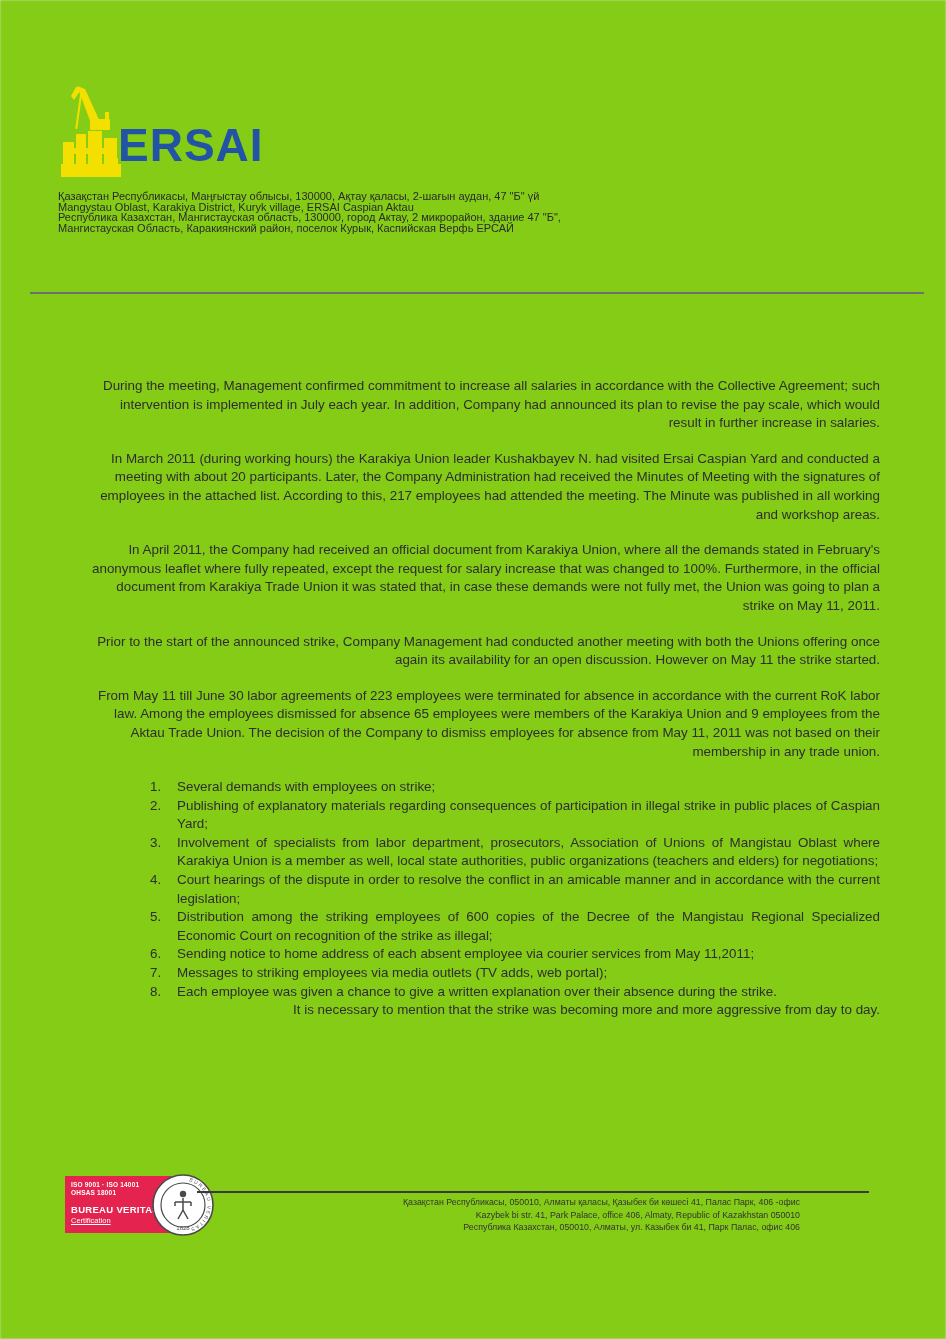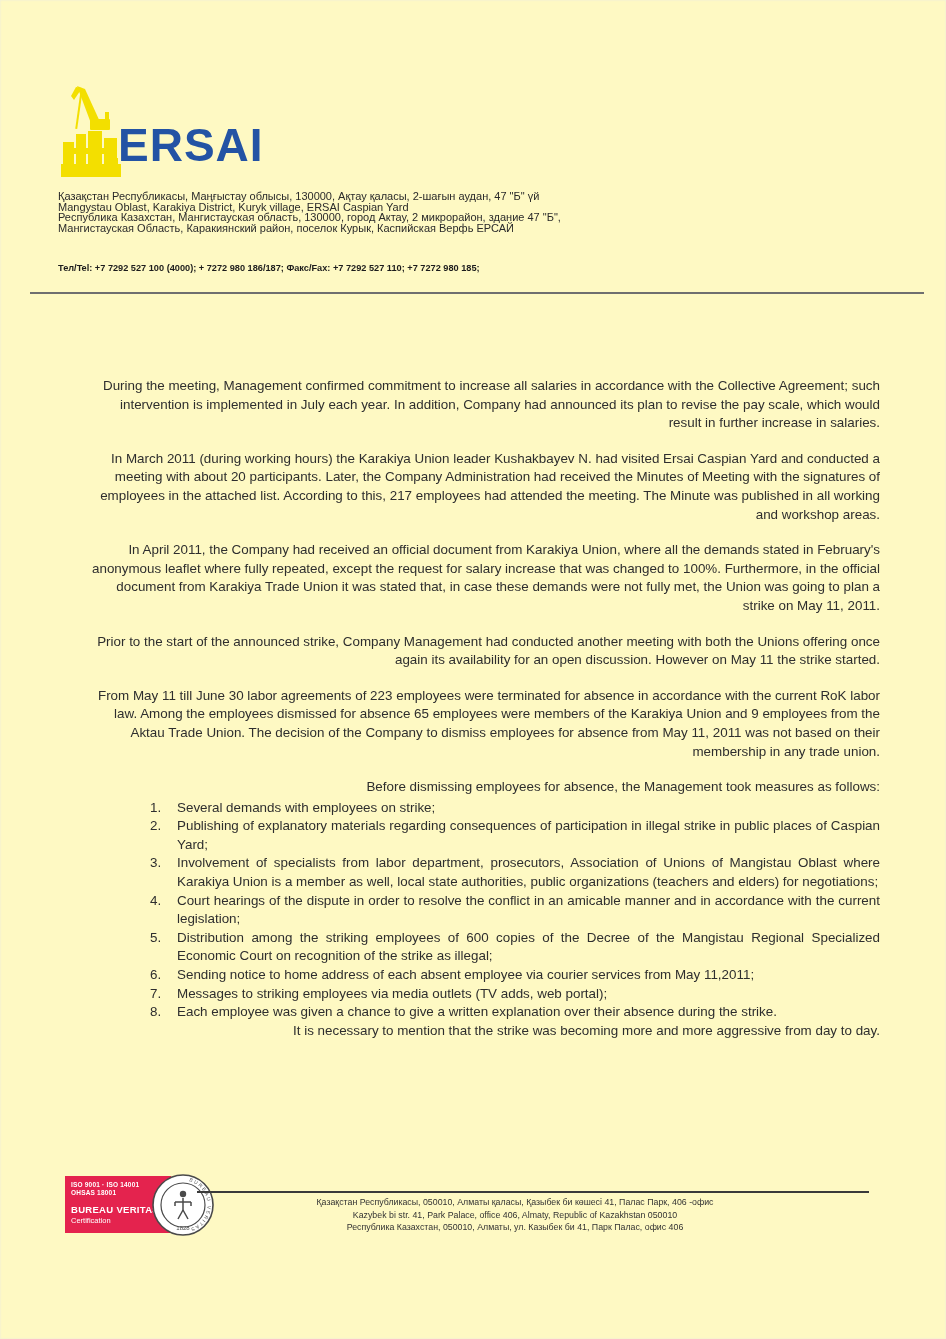--- a/index.html
+++ b/index.html
@@ -1,20 +1,20 @@
 <!DOCTYPE html>
 <html style="--brand_blue: #2353A4; --crane_yellow: #F3DF00; --cert_red: #E4234E; --text: #2e2e2e;"><head>
 <meta charset="utf-8">
 <style>
   html,body{margin:0;padding:0;background:#ffffff;}
   .page{
     position:relative;
     width:946px;height:1339px;
     margin:0 auto;
-    background:#fef9c3;
+    background:#84cc16;
     font-family:"Liberation Sans","DejaVu Sans",sans-serif;
     color:var(--text,#2e2e2e);
     overflow:hidden;
     box-shadow:inset 0 0 2px #e9e9e9;
   }
   
   .crane{position:absolute;top:86px;left:60px;width:62px;height:92px;}
   .wordmark{
     position:absolute;top:122px;left:118px;
     font-size:46px;font-weight:bold;letter-spacing:1px;
@@ -45,28 +45,28 @@
   .m-txt{flex:1;text-align:justify;}
   .closing{margin:18px 0 0 -10px;text-align:left;}
   
   .cert-box{
     position:absolute;top:1176px;left:65px;width:106px;height:57px;
     background:var(--cert_red,#E4234E);color:#ffffff;
     padding:5px 6px;box-sizing:border-box;
   }
   .cert-iso{font-size:6.5px;font-weight:bold;line-height:8px;letter-spacing:.2px;}
   .cert-brand{font-size:9.5px;font-weight:bold;margin-top:7px;letter-spacing:.3px;}
-  .cert-sub{font-size:7.5px;margin-top:1px;}
+  .cert-sub{font-size:7.5px;margin-top:1px;text-decoration:underline;}
   .seal{position:absolute;top:1172px;left:150px;width:66px;height:66px;}
   .footer-divider{
     position:absolute;top:1191px;left:197px;width:672px;height:2px;background:#3a3a3a;
   }
   .footer-addr{
     position:absolute;top:1196px;left:230px;width:570px;
-    text-align:center;font-size:8.8px;line-height:12.5px;color:#333333;
+    text-align:right;font-size:8.8px;line-height:12.5px;color:#333333;
   }
 </style>
 </head>
 <body>
 
 <div class="page">
 
   <svg class="crane" viewBox="0 0 60 92" aria-hidden="true">
     <g fill="#F3DF00">
       <polygon points="16,0 24,3 40,38 31,40"></polygon>
@@ -81,36 +81,34 @@
       <rect x="8" y="62" width="44" height="6"></rect>
       <rect x="0" y="78" width="60" height="13"></rect>
       <rect x="4" y="73" width="8" height="6"></rect>
       <rect x="50" y="72" width="7" height="7"></rect>
     </g>
   </svg>
   <div class="wordmark">ERSAI</div>
 
   <div class="hdr-address">
     <div>Қазақстан Республикасы, Маңғыстау облысы, 130000, Ақтау қаласы, 2-шағын аудан, 47 "Б" үй</div>
-    <div>Mangystau Oblast, Karakiya District, Kuryk village, ERSAI Caspian Yard</div>
+    <div>Mangystau Oblast, Karakiya District, Kuryk village, ERSAI Caspian Aktau</div>
     <div>Республика Казахстан, Мангистауская область, 130000, город Актау, 2 микрорайон, здание 47 "Б",</div>
     <div>Мангистауская Область, Каракиянский район, поселок Курык, Каспийская Верфь ЕРСАЙ</div>
   </div>
 
-  <div class="phone-line">Тел/Tel: +7 7292 527 100 (4000); + 7272 980 186/187; Факс/Fax: +7 7292 527 110; +7 7272 980 185;</div>
   <div class="hdr-divider"></div>
 
   <div class="doc-body">
     <p>During the meeting, Management confirmed commitment to increase all salaries in accordance with the Collective Agreement; such intervention is implemented in July each year.  In addition, Company had announced its plan to revise the pay scale, which would result in further increase in salaries.</p>
     <p>In March 2011 (during working hours) the Karakiya Union leader Kushakbayev N. had visited Ersai Caspian Yard and conducted a meeting with about 20 participants. Later, the Company Administration had received the Minutes of Meeting with the signatures of employees in the attached list. According to this, 217 employees had attended the meeting. The Minute was published in all working and workshop areas.</p>
     <p>In April 2011, the Company had received an official document from Karakiya Union, where all the demands stated in February's anonymous leaflet where fully repeated, except the request for salary increase that was changed to 100%. Furthermore, in the official document from Karakiya Trade Union it was stated that, in case these demands were not fully met, the Union was going to plan a strike on May 11, 2011.</p>
     <p>Prior to the start of the announced strike, Company Management had conducted another meeting with both the Unions offering once again its availability for an open discussion. However on May 11 the strike started.</p>
     <p>From May 11 till June 30 labor agreements of 223 employees were terminated for absence in accordance with the current RoK labor law. Among the employees dismissed for absence 65 employees were members of the Karakiya Union and 9 employees from the Aktau Trade Union. The decision of the Company to dismiss employees for absence from May 11, 2011 was not based on their membership in any trade union.</p>
 
-    <p style="margin-bottom:2px;">Before dismissing employees for absence, the Management took measures as follows:</p>
 
     <div class="measures">
       <div class="m-row">
         <span class="m-num">1.</span>
         <span class="m-txt">Several demands with employees on strike;</span>
       </div>
       <div class="m-row">
         <span class="m-num">2.</span>
         <span class="m-txt">Publishing of explanatory materials regarding consequences of participation in illegal strike in public places of Caspian Yard;</span>
       </div>

